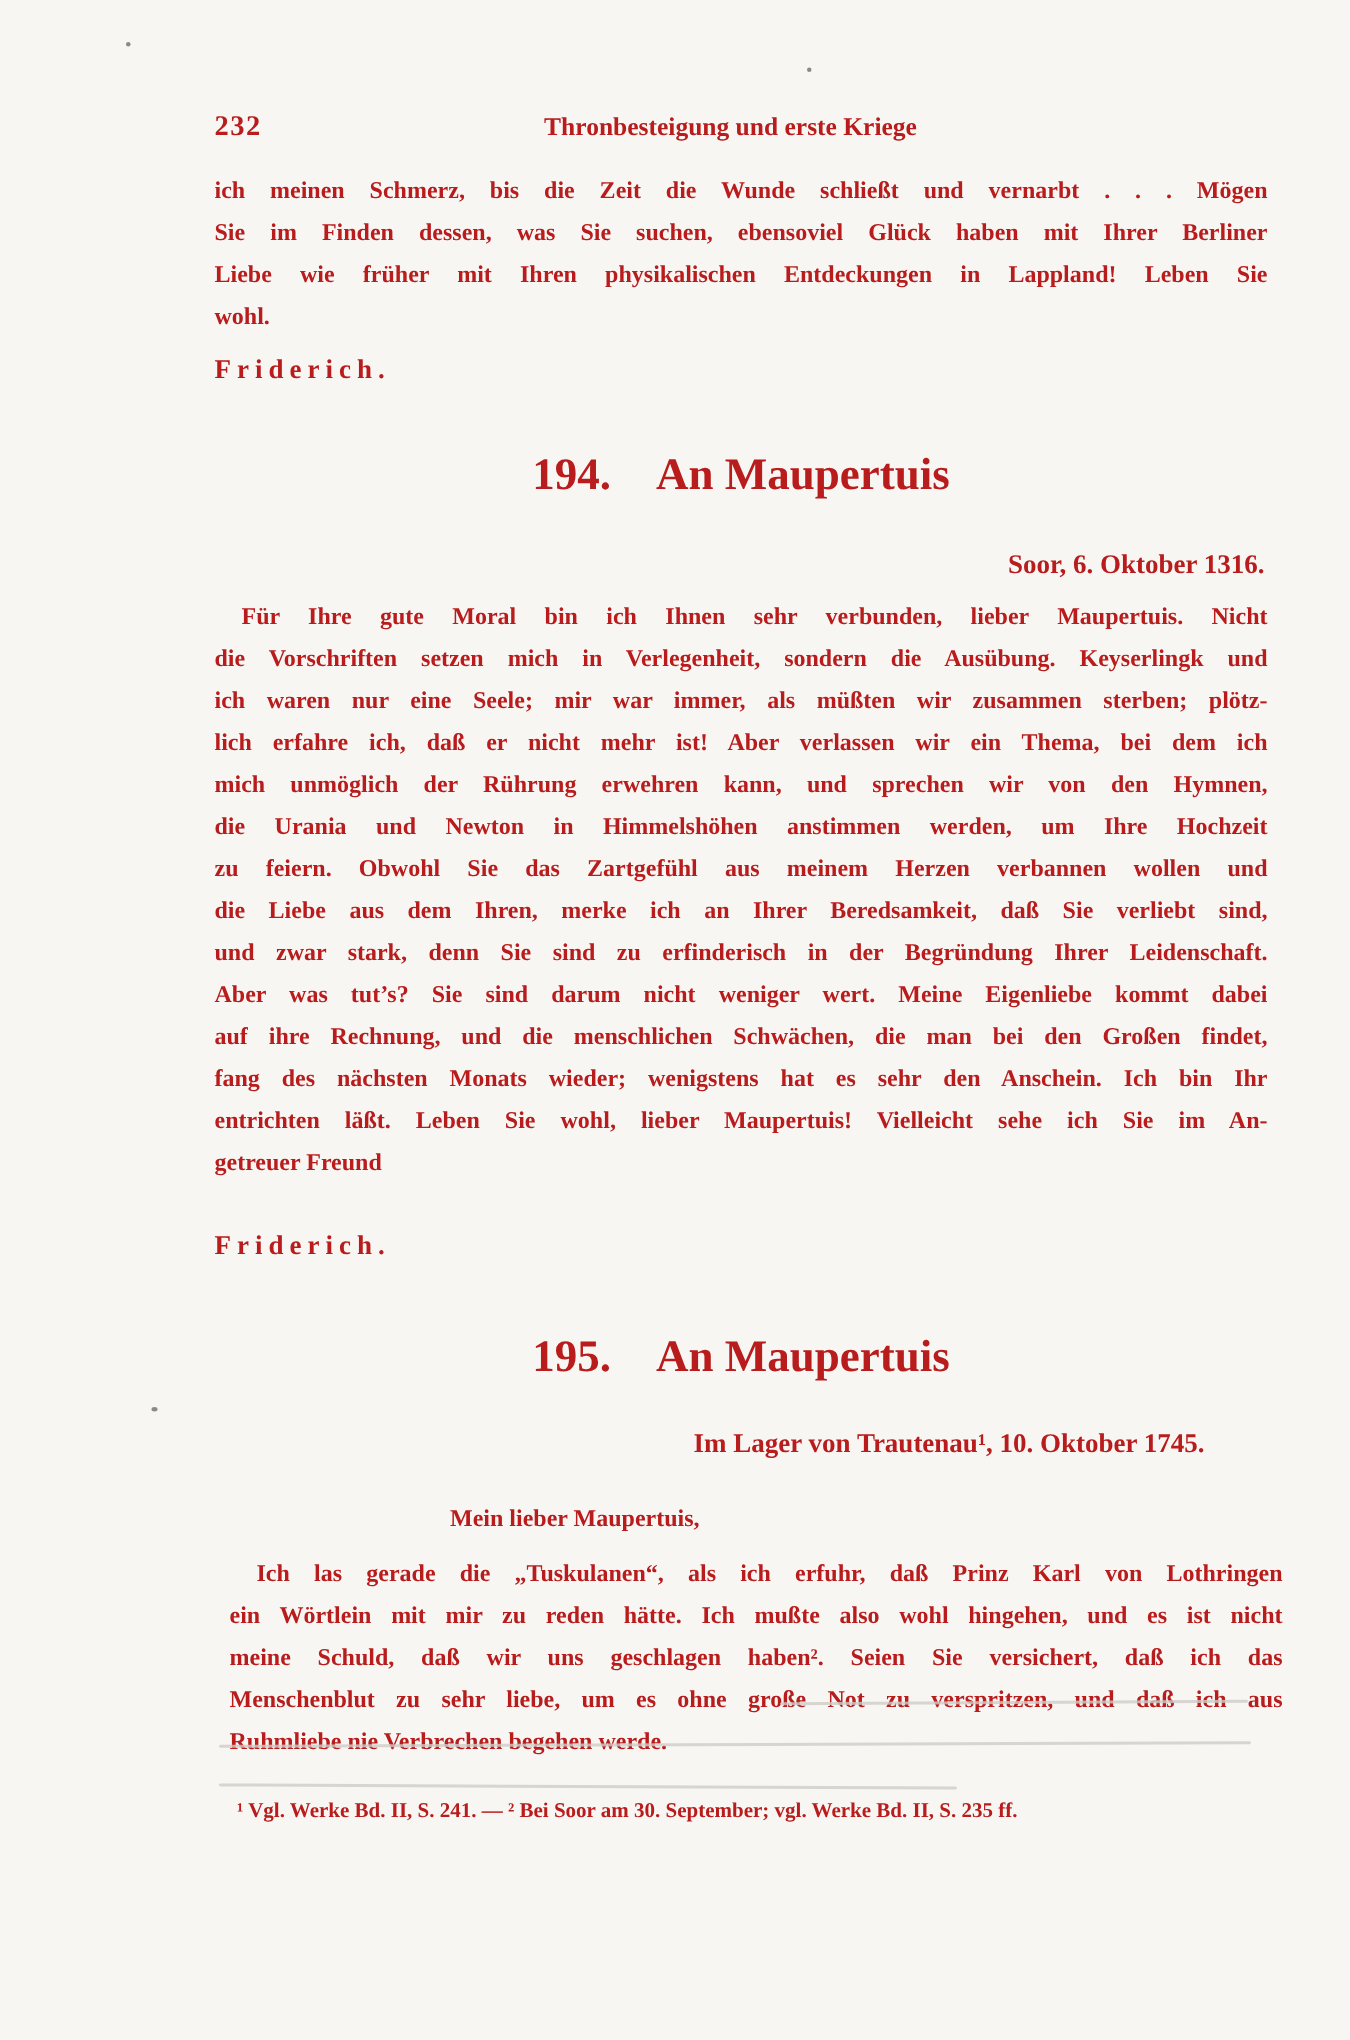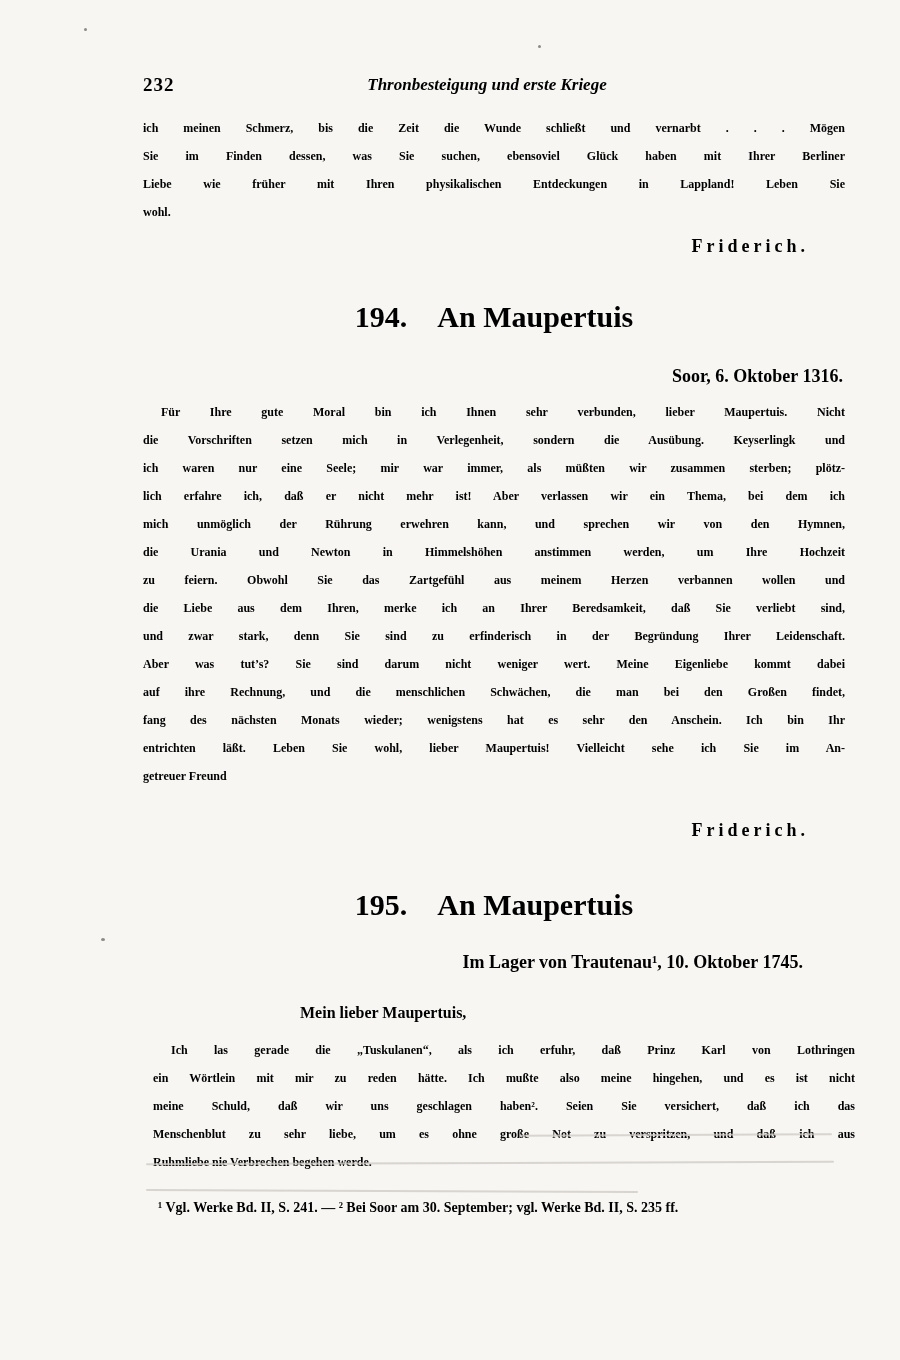--- a/index.html
+++ b/index.html
@@ -5,54 +5,54 @@
   html, body { margin: 0; padding: 0; }
   body {
     width: 900px; height: 1360px;
     background: #eceae6;
     font-family: "Liberation Serif", "DejaVu Serif", serif;
   }
   .page {
     position: relative;
     width: 900px; height: 1360px;
     background: #f7f6f3;
-    color: #000000;
+    color: #b91c1c;
     overflow: hidden;
   }
   .abs { position: absolute; }
 
   
   .pagehead { top: 74px; left: 143px; width: 702px; height: 22px; }
   .pagenum {
     position: absolute; left: 0; top: 0;
     font-size: 19px; font-weight: 700; letter-spacing: 1px;
   }
   .runhead {
     position: absolute; left: 0; right: 14px; top: 1px;
-    text-align: center; font-size: 17px; font-weight: 700; font-style: italic;
+    text-align: center; font-size: 17px; font-weight: 700;
   }
 
   
   .tblock { left: 143px; width: 702px; }
   .jline {
-    font-size: 12px; font-weight: 700; line-height: 28px;
+    font-size: 16px; font-weight: 700; line-height: 28px;
     text-align: justify; text-align-last: justify;
     white-space: normal;
   }
   .jline.last { text-align-last: left; }
   .indent-first .jline.first { text-indent: 18px; }
 
   .para1      { top: 114px; }
   .para194    { top: 398px; }
   .para195    { top: 1036px; margin-left: 10px; }
 
   .sig {
     font-size: 18px; font-weight: 700;
     letter-spacing: 4px;
-    text-align: right; padding-right: 36px;
+    padding-right: 36px;
     box-sizing: border-box;
   }
   .sig1 { top: 236px; }
   .sig2 { top: 820px; }
 
   .letterhead {
     text-align: center;
     font-size: 30px; font-weight: 700;
   }
   .h194 { top: 300px; }
@@ -128,21 +128,21 @@
       <div class="jline">entrichten läßt. Leben Sie wohl, lieber Maupertuis! Vielleicht sehe ich Sie im An-</div>
       <div class="jline last">getreuer Freund</div>
     </div>
   <div class="abs tblock sig sig2">Friderich.</div>
 
   <div class="abs tblock letterhead h195">195. An Maupertuis</div>
   <div class="abs tblock dateline date2">Im Lager von Trautenau¹, 10. Oktober 1745.</div>
   <div class="abs tblock salutation">Mein lieber Maupertuis,</div>
   <div class="abs tblock para195 indent-first">
       <div class="jline first">Ich las gerade die „Tuskulanen“, als ich erfuhr, daß Prinz Karl von Lothringen</div>
-      <div class="jline">ein Wörtlein mit mir zu reden hätte. Ich mußte also meine hingehen, und es ist nicht</div>
+      <div class="jline">ein Wörtlein mit mir zu reden hätte. Ich mußte also wohl hingehen, und es ist nicht</div>
       <div class="jline">meine Schuld, daß wir uns geschlagen haben². Seien Sie versichert, daß ich das</div>
       <div class="jline">Menschenblut zu sehr liebe, um es ohne große Not zu verspritzen, und daß ich aus</div>
       <div class="jline last">Ruhmliebe nie Verbrechen begehen werde.</div>
     </div>
 
   <div class="abs tblock footnote">¹ Vgl. Werke Bd. II, S. 241. — ² Bei Soor am 30. September; vgl. Werke Bd. II, S. 235 ff.</div>
 
   <div class="pencil pencil-a"></div>
   <div class="pencil pencil-b"></div>
   <div class="pencil pencil-c"></div>

